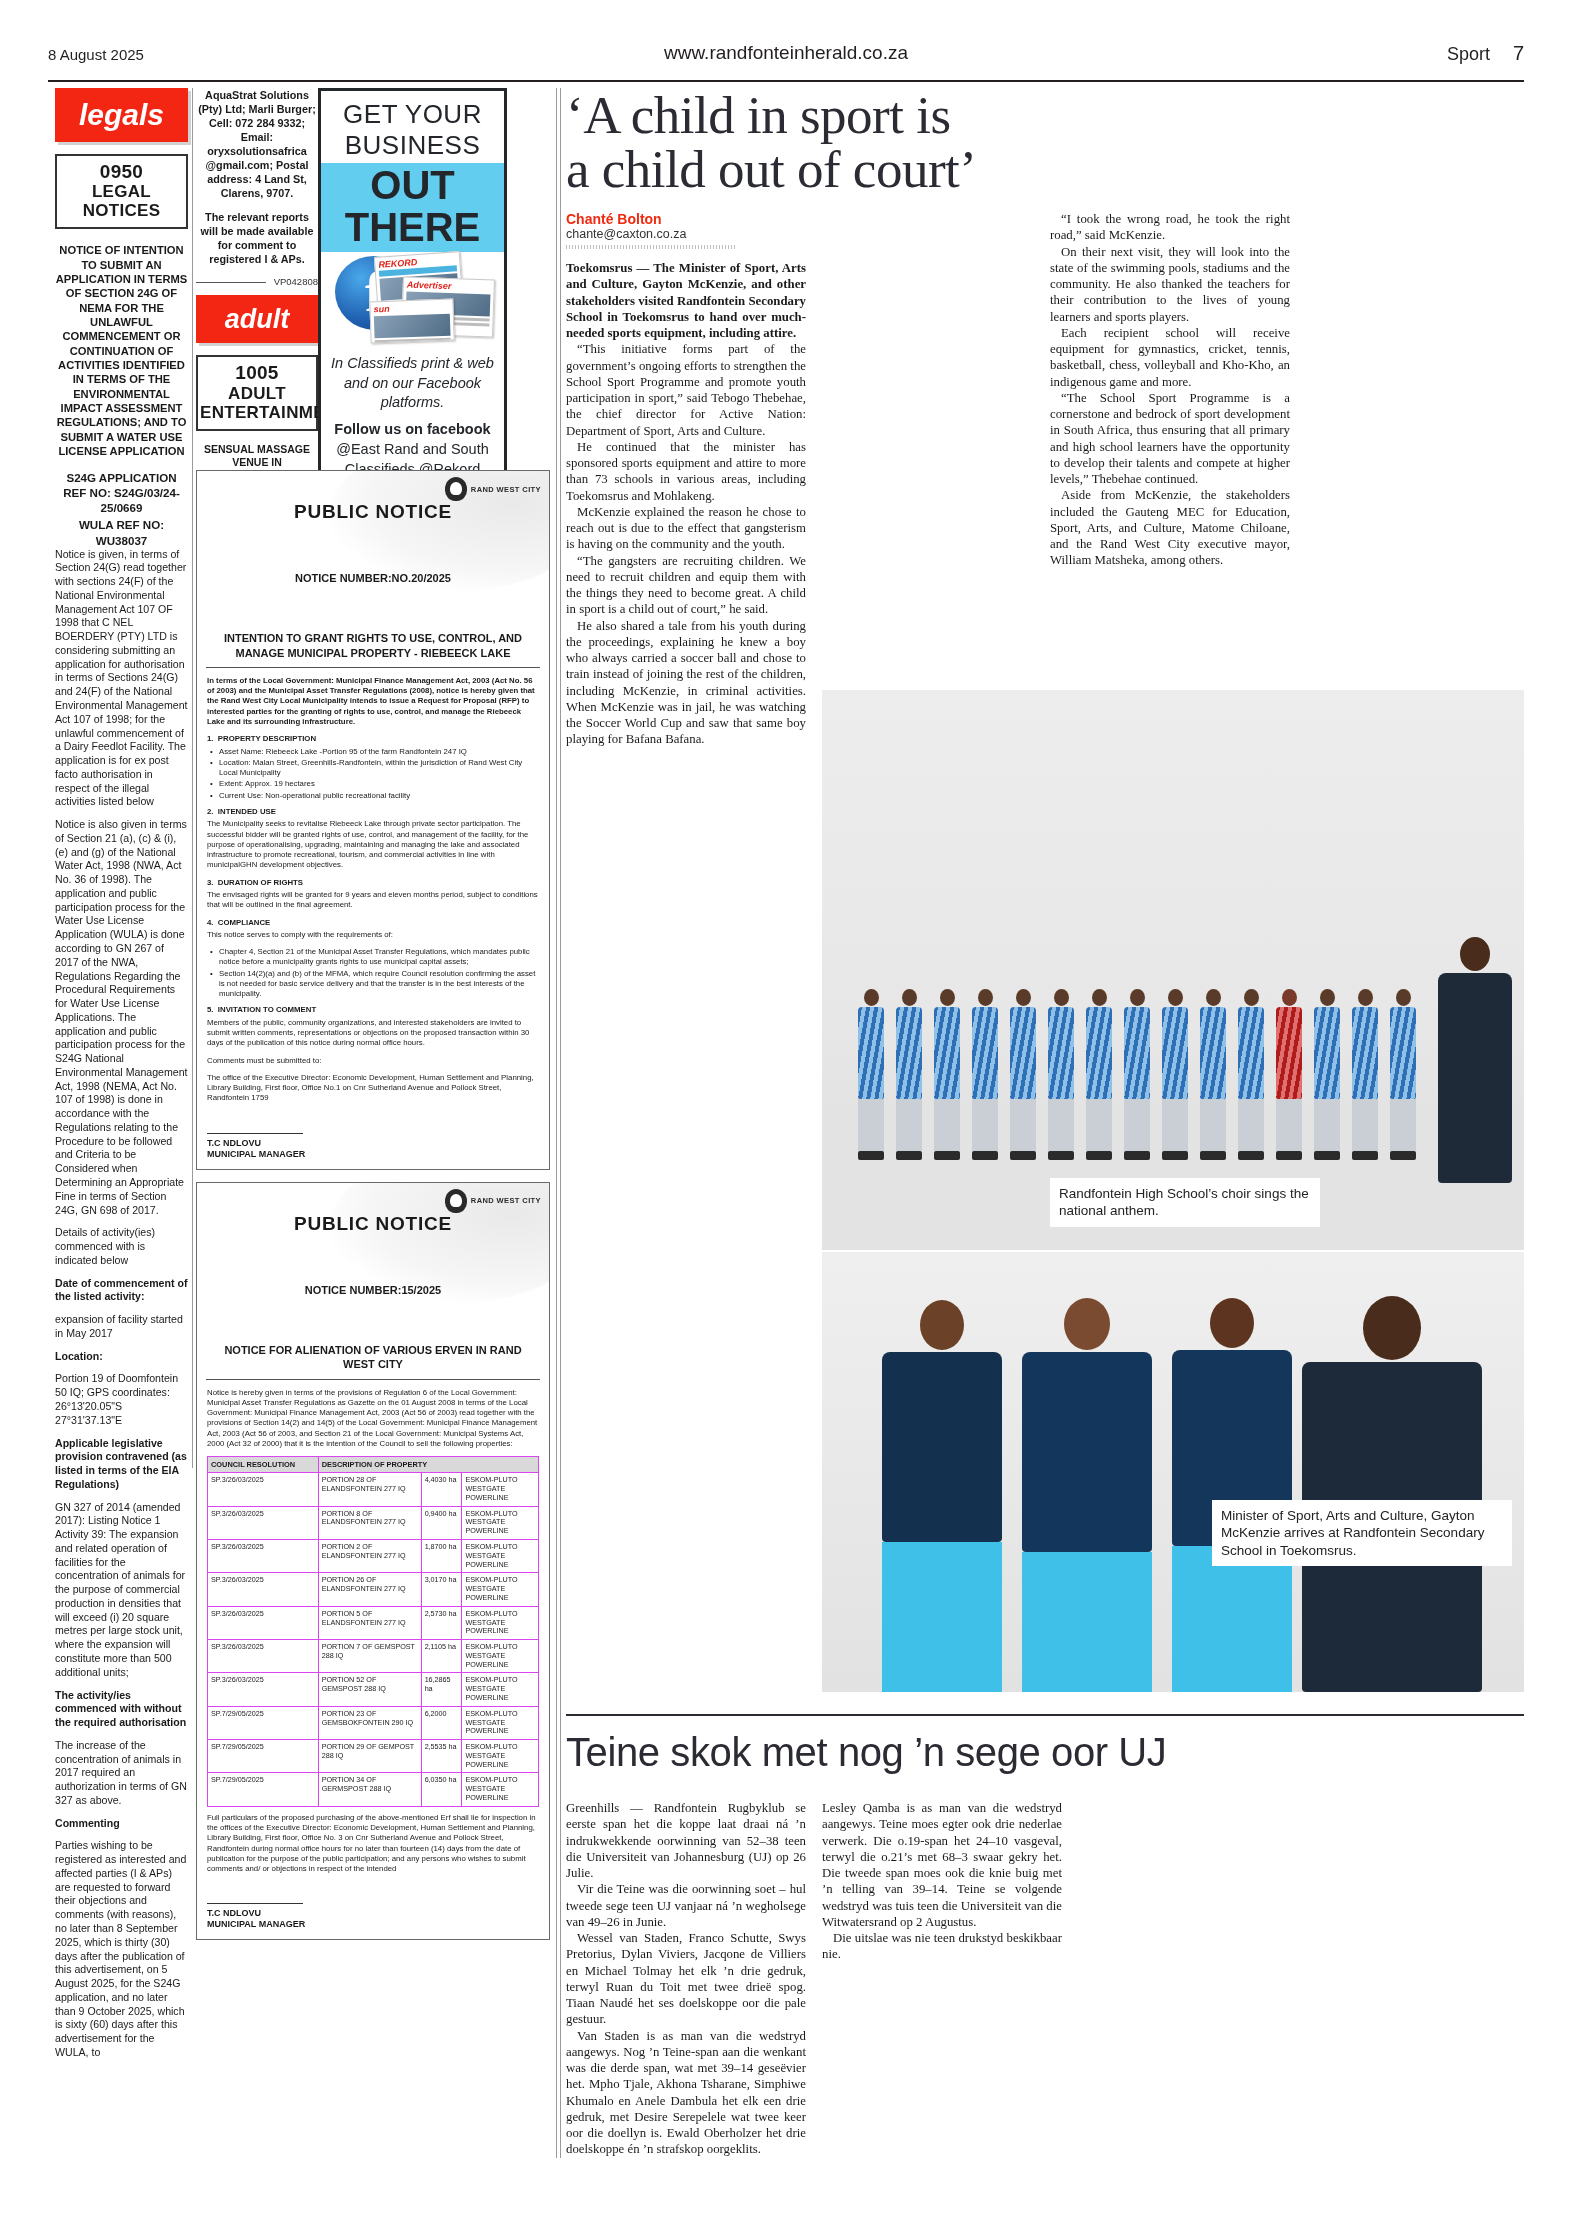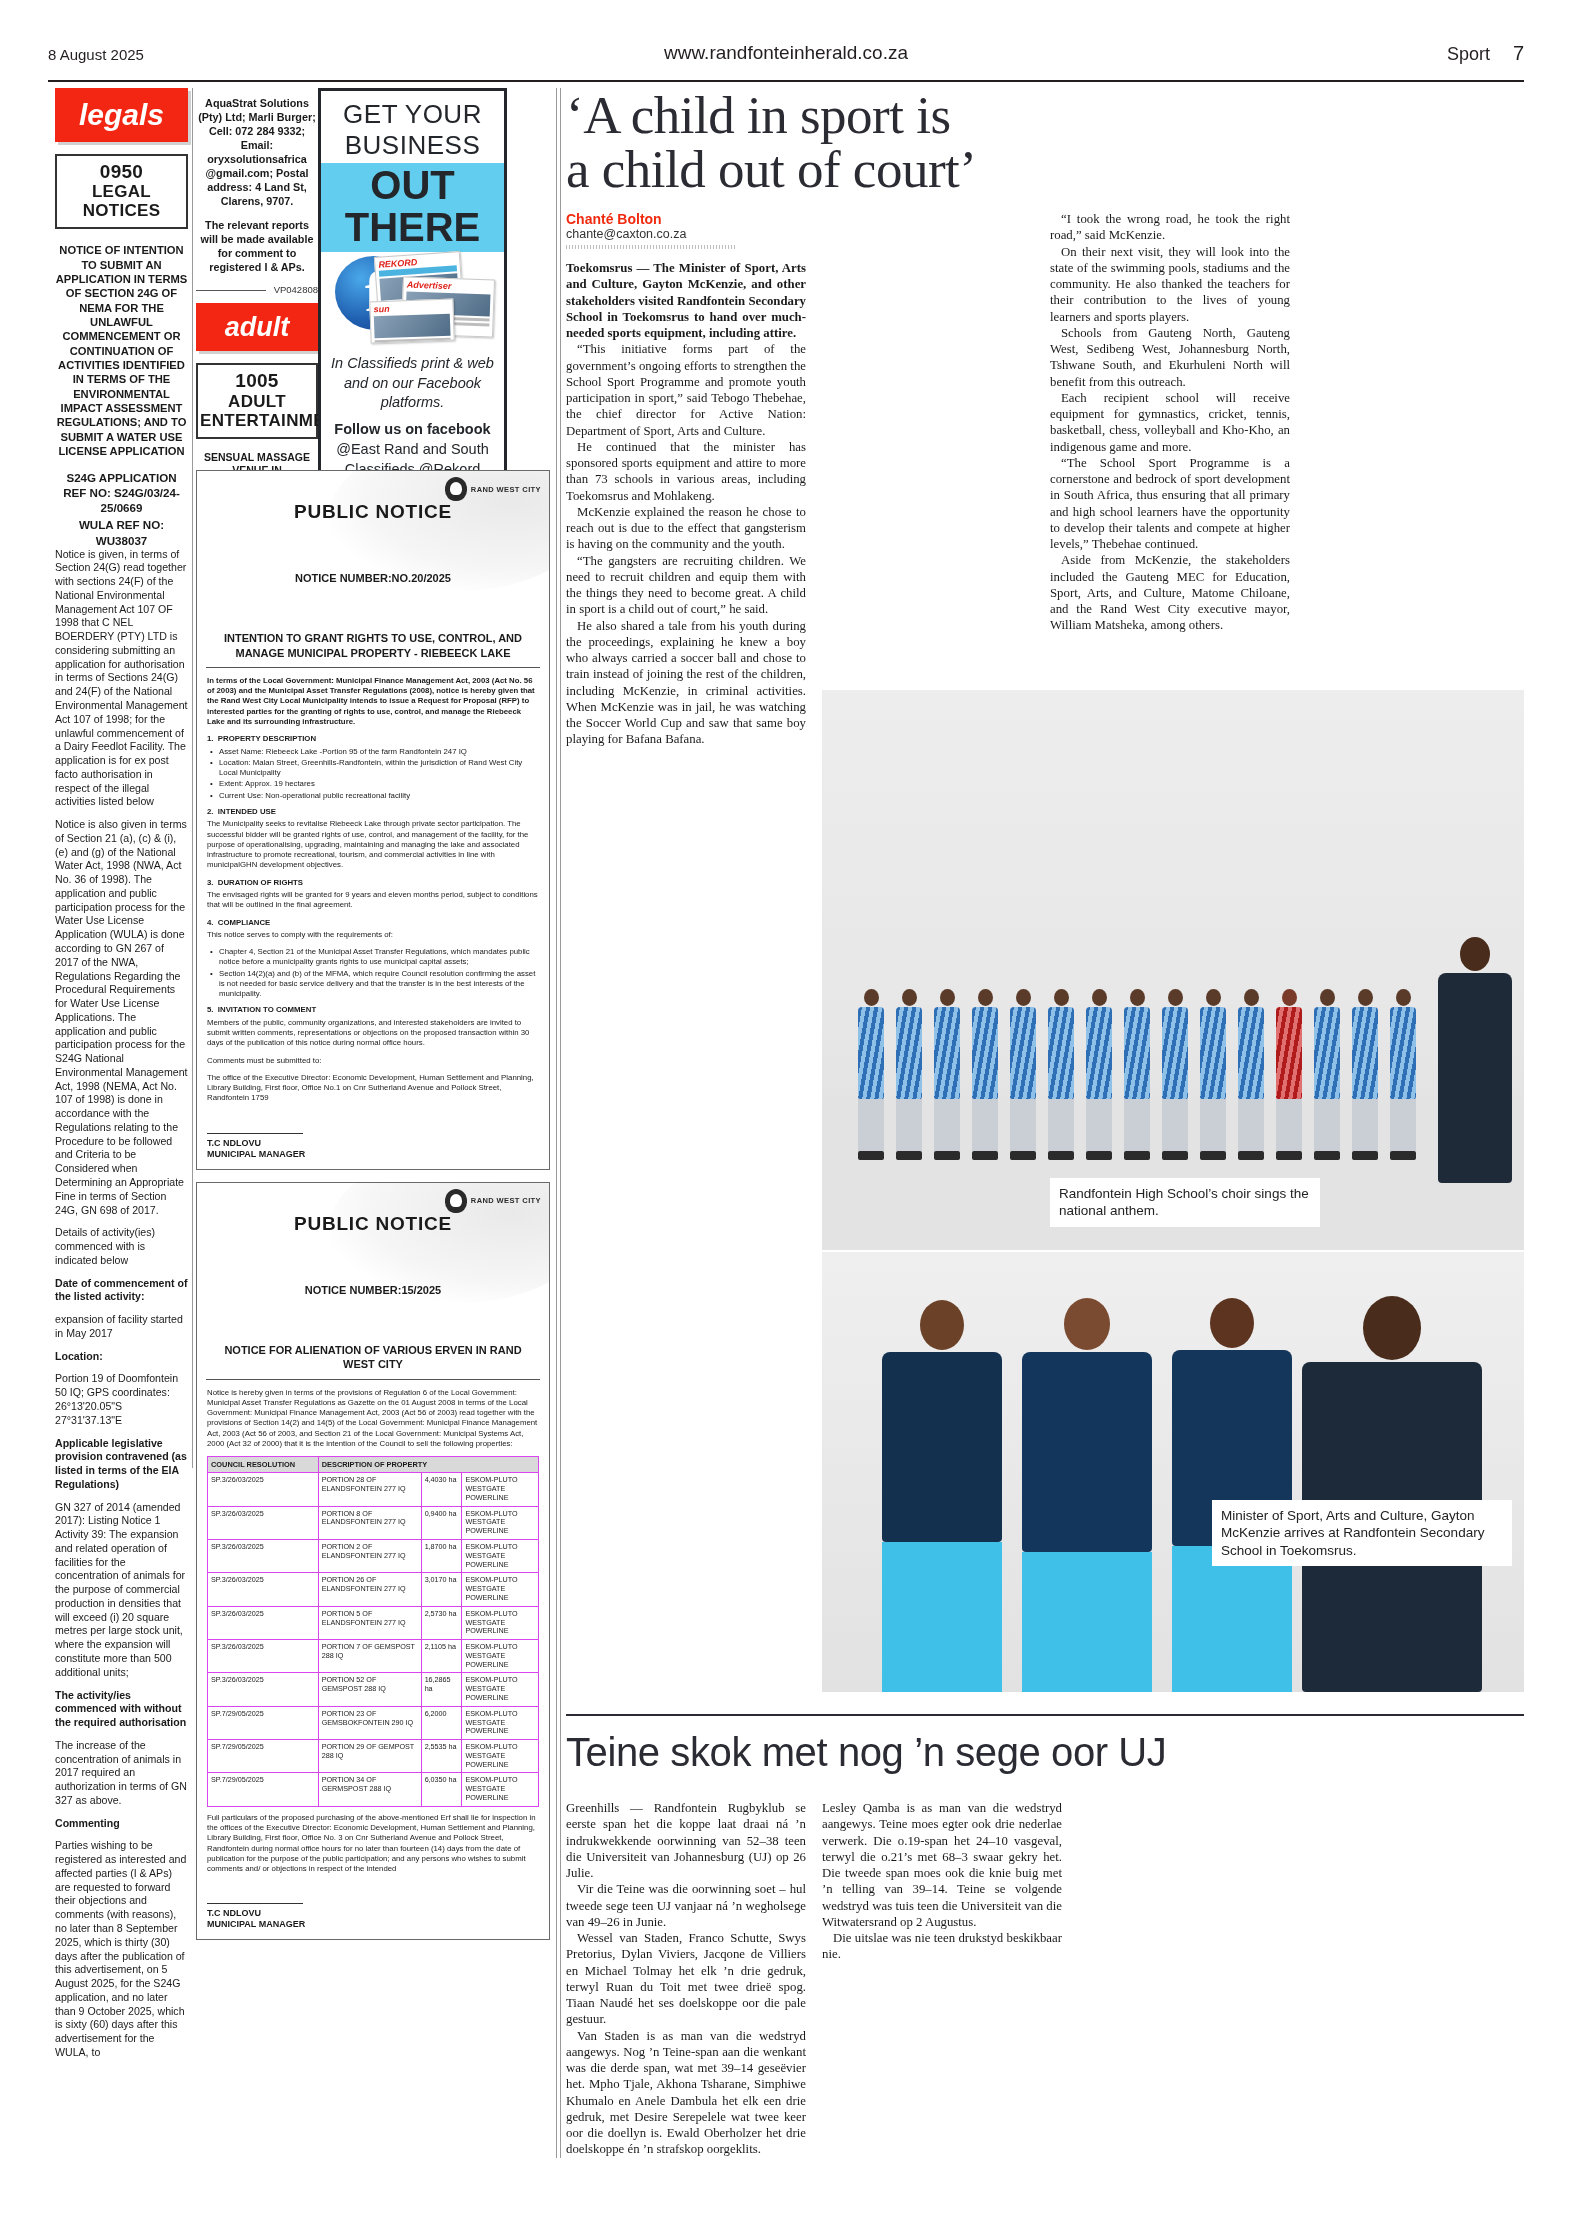--- a/index.html
+++ b/index.html
@@ -16,21 +16,21 @@
   
   .masthead { position:absolute; left:48px; top:40px; width:1476px; height:36px; }
   .mast-date { position:absolute; left:0; top:6px; font-size:15px; color:#231f20; }
   .mast-url  { position:absolute; left:0; right:0; top:2px; text-align:center; font-size:19px; color:#231f20; }
   .mast-sect { position:absolute; right:34px; top:4px; font-size:18px; color:#231f20; }
   .mast-page { position:absolute; right:0; top:2px; font-size:20px; color:#231f20; }
   .mast-rule { position:absolute; left:48px; top:80px; width:1476px; height:2px; background:#231f20; }
 
   
   .legal-col  { position:absolute; left:55px;  top:88px;  width:133px; }
-  .ad-col     { position:absolute; left:196px; top:96px;  width:122px; }
+  .ad-col     { position:absolute; left:196px; top:88px;  width:122px; }
   .caxton-col { position:absolute; left:318px; top:88px;  width:189px; }
   .notice-col { position:absolute; left:196px; top:470px; width:354px; }
   .vdiv       { position:absolute; width:1px; background:#9a9a9a; }
 
   
   .redlogo {
     background:#f22613; color:#fff; text-align:center;
     font-style:italic; font-weight:bold; font-family:"Liberation Sans", sans-serif;
     box-shadow:3px 3px 0 rgba(0,0,0,.18);
   }
@@ -405,21 +405,20 @@
   <p class="artp">“This initiative forms part of the government’s ongoing efforts to strengthen the School Sport Programme and promote youth participation in sport,” said Tebogo Thebehae, the chief director for Active Nation: Department of Sport, Arts and Culture.</p>
   <p class="artp">He continued that the minister has sponsored sports equipment and attire to more than 73 schools in various areas, including Toekomsrus and Mohlakeng.</p>
   <p class="artp">McKenzie explained the reason he chose to reach out is due to the effect that gangsterism is having on the community and the youth.</p>
   <p class="artp">“The gangsters are recruiting children. We need to recruit children and equip them with the things they need to become great. A child in sport is a child out of court,” he said.</p>
   <p class="artp">He also shared a tale from his youth during the proceedings, explaining he knew a boy who always carried a soccer ball and chose to train instead of joining the rest of the children, including McKenzie, in criminal activities. When McKenzie was in jail, he was watching the Soccer World Cup and saw that same boy playing for Bafana Bafana.</p>
 </div>
 
 <div style="position:absolute; left:1050px; top:211px; width:240px;">
   <p class="artp first" style="font-weight:normal; text-indent:11px">“I took the wrong road, he took the right road,” said McKenzie.</p>
   <p class="artp">On their next visit, they will look into the state of the swimming pools, stadiums and the community. He also thanked the teachers for their contribution to the lives of young learners and sports players.</p>
-  <p class="artp">Schools from Gauteng North, Gauteng West, Sedibeng West, Johannesburg North, Tshwane South, and Ekurhuleni North will benefit from this outreach.</p>
   <p class="artp">Each recipient school will receive equipment for gymnastics, cricket, tennis, basketball, chess, volleyball and Kho-Kho, an indigenous game and more.</p>
   <p class="artp">“The School Sport Programme is a cornerstone and bedrock of sport development in South Africa, thus ensuring that all primary and high school learners have the opportunity to develop their talents and compete at higher levels,” Thebehae continued.</p>
   <p class="artp">Aside from McKenzie, the stakeholders included the Gauteng MEC for Education, Sport, Arts, and Culture, Matome Chiloane, and the Rand West City executive mayor, William Matsheka, among others.</p>
 </div>
 
 <div class="photo" style="left:822px; top:690px; width:702px; height:560px;">
   <div class="choir-bg"></div>
   <div style="position:absolute; left:0; bottom:0; width:100%; height:26%; background:#e3e3e3;"></div>
   <div class="kid" style="left:36px;">
       <div class="head"></div>

